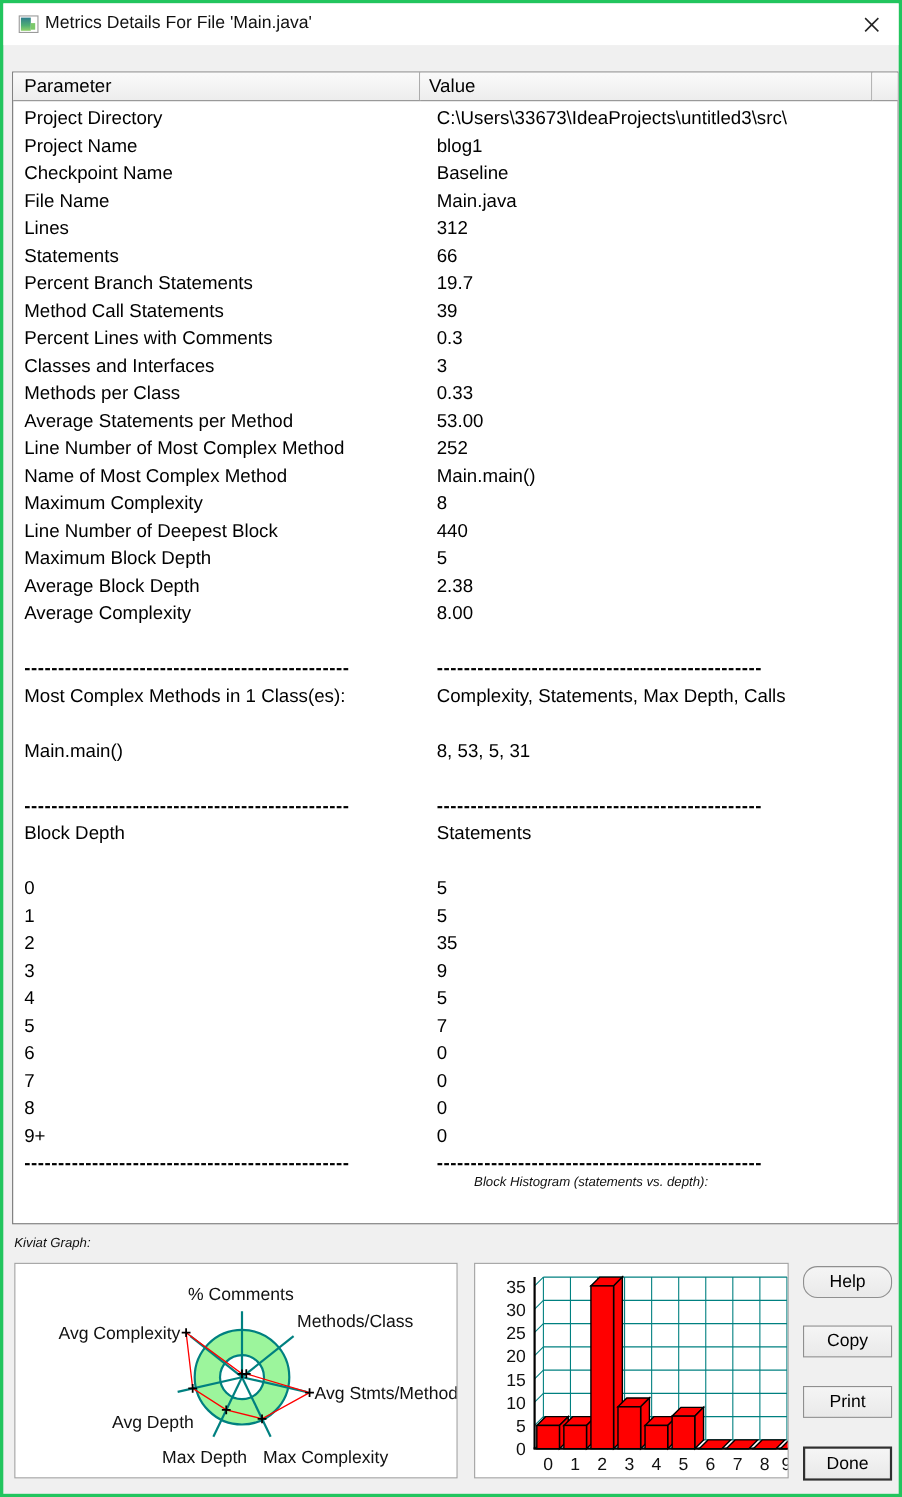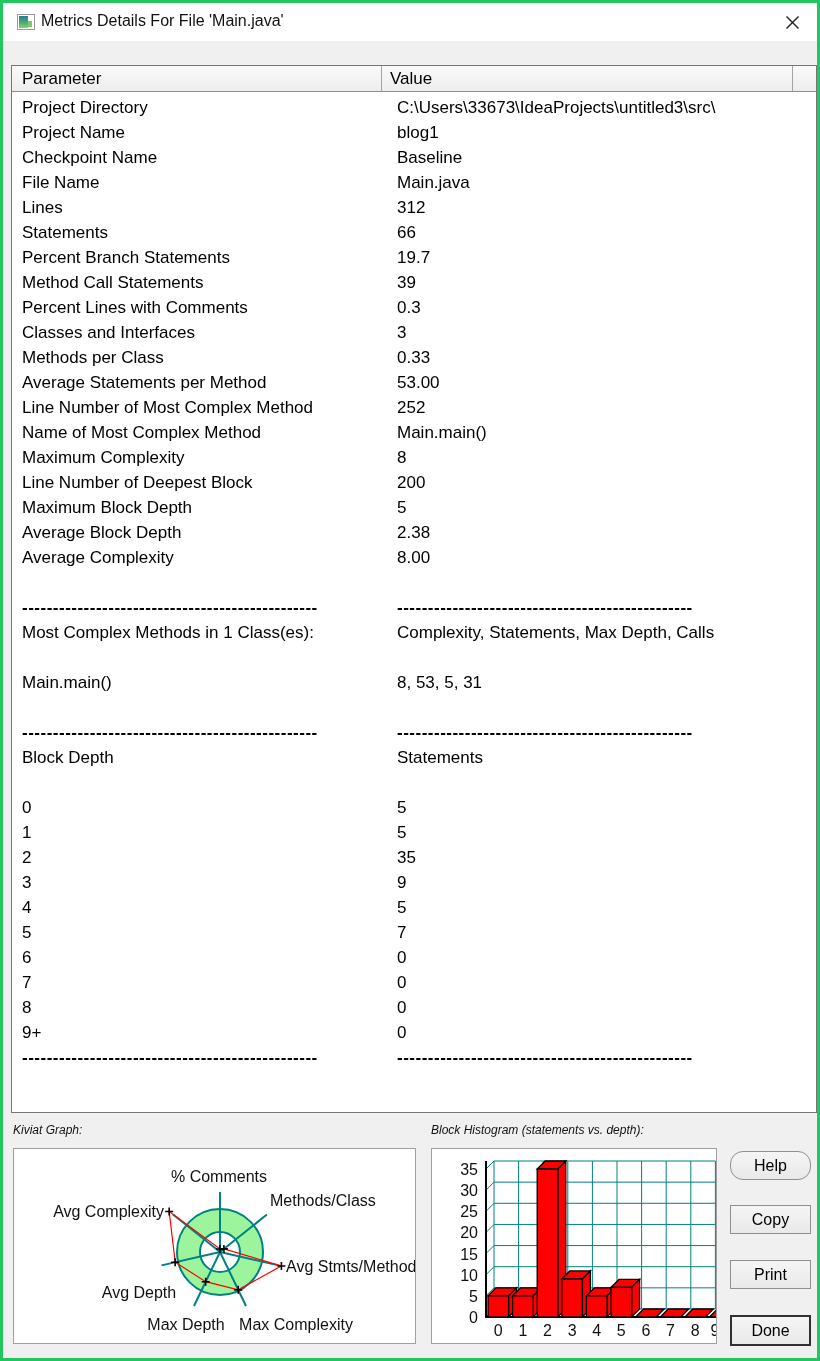--- a/index.html
+++ b/index.html
@@ -38,21 +38,21 @@
   .th.c3 { width:23px; border-right:none; }
   .tbody { position:absolute; left:0; top:26px; width:100%; padding-top:3px; }
   .trow { position:relative; height:25px; line-height:25px; font-size:17px; white-space:nowrap; }
   .trow .cell { position:absolute; top:0; height:25px; overflow:hidden; }
   .trow .p { left:10px; width:363px; }
   .trow .v { left:385px; width:415px; }
   .sep-text { font-weight:700; letter-spacing:0.5px; }
   
   .section-label { position:absolute; font-size:12px; color:#111; white-space:nowrap;font-style:italic; }
   #kiviat-label { left:10px; top:1120px; }
-  #histogram-label { left:428px; top:1120px; }
+  #histogram-label { left:428px; top:1064px; }
   .panel { position:absolute; background:#fff; border:1px solid #a0a0a0; }
   #kiviat-panel { left:10px; top:1145px; width:403px; height:196px; }
   #histogram-panel { left:428px; top:1145px; width:286px; height:196px; }
   .panel svg { display:block; }
   
   .dlg-btn {
     position:absolute; left:727px; width:81px; height:29px;
     background:linear-gradient(180deg,#f5f5f5,#e9e9e9);
     border:1px solid #8f8f8f; font-family:"Liberation Sans",sans-serif;
     font-size:16px; color:#000; text-align:center; line-height:26px; cursor:default;
@@ -143,21 +143,21 @@
         <div class="trow">
           <span class="cell p">Name of Most Complex Method</span>
           <span class="cell v">Main.main()</span>
         </div>
         <div class="trow">
           <span class="cell p">Maximum Complexity</span>
           <span class="cell v">8</span>
         </div>
         <div class="trow">
           <span class="cell p">Line Number of Deepest Block</span>
-          <span class="cell v">200</span>
+          <span class="cell v">440</span>
         </div>
         <div class="trow">
           <span class="cell p">Maximum Block Depth</span>
           <span class="cell v">5</span>
         </div>
         <div class="trow">
           <span class="cell p">Average Block Depth</span>
           <span class="cell v">2.38</span>
         </div>
         <div class="trow">

